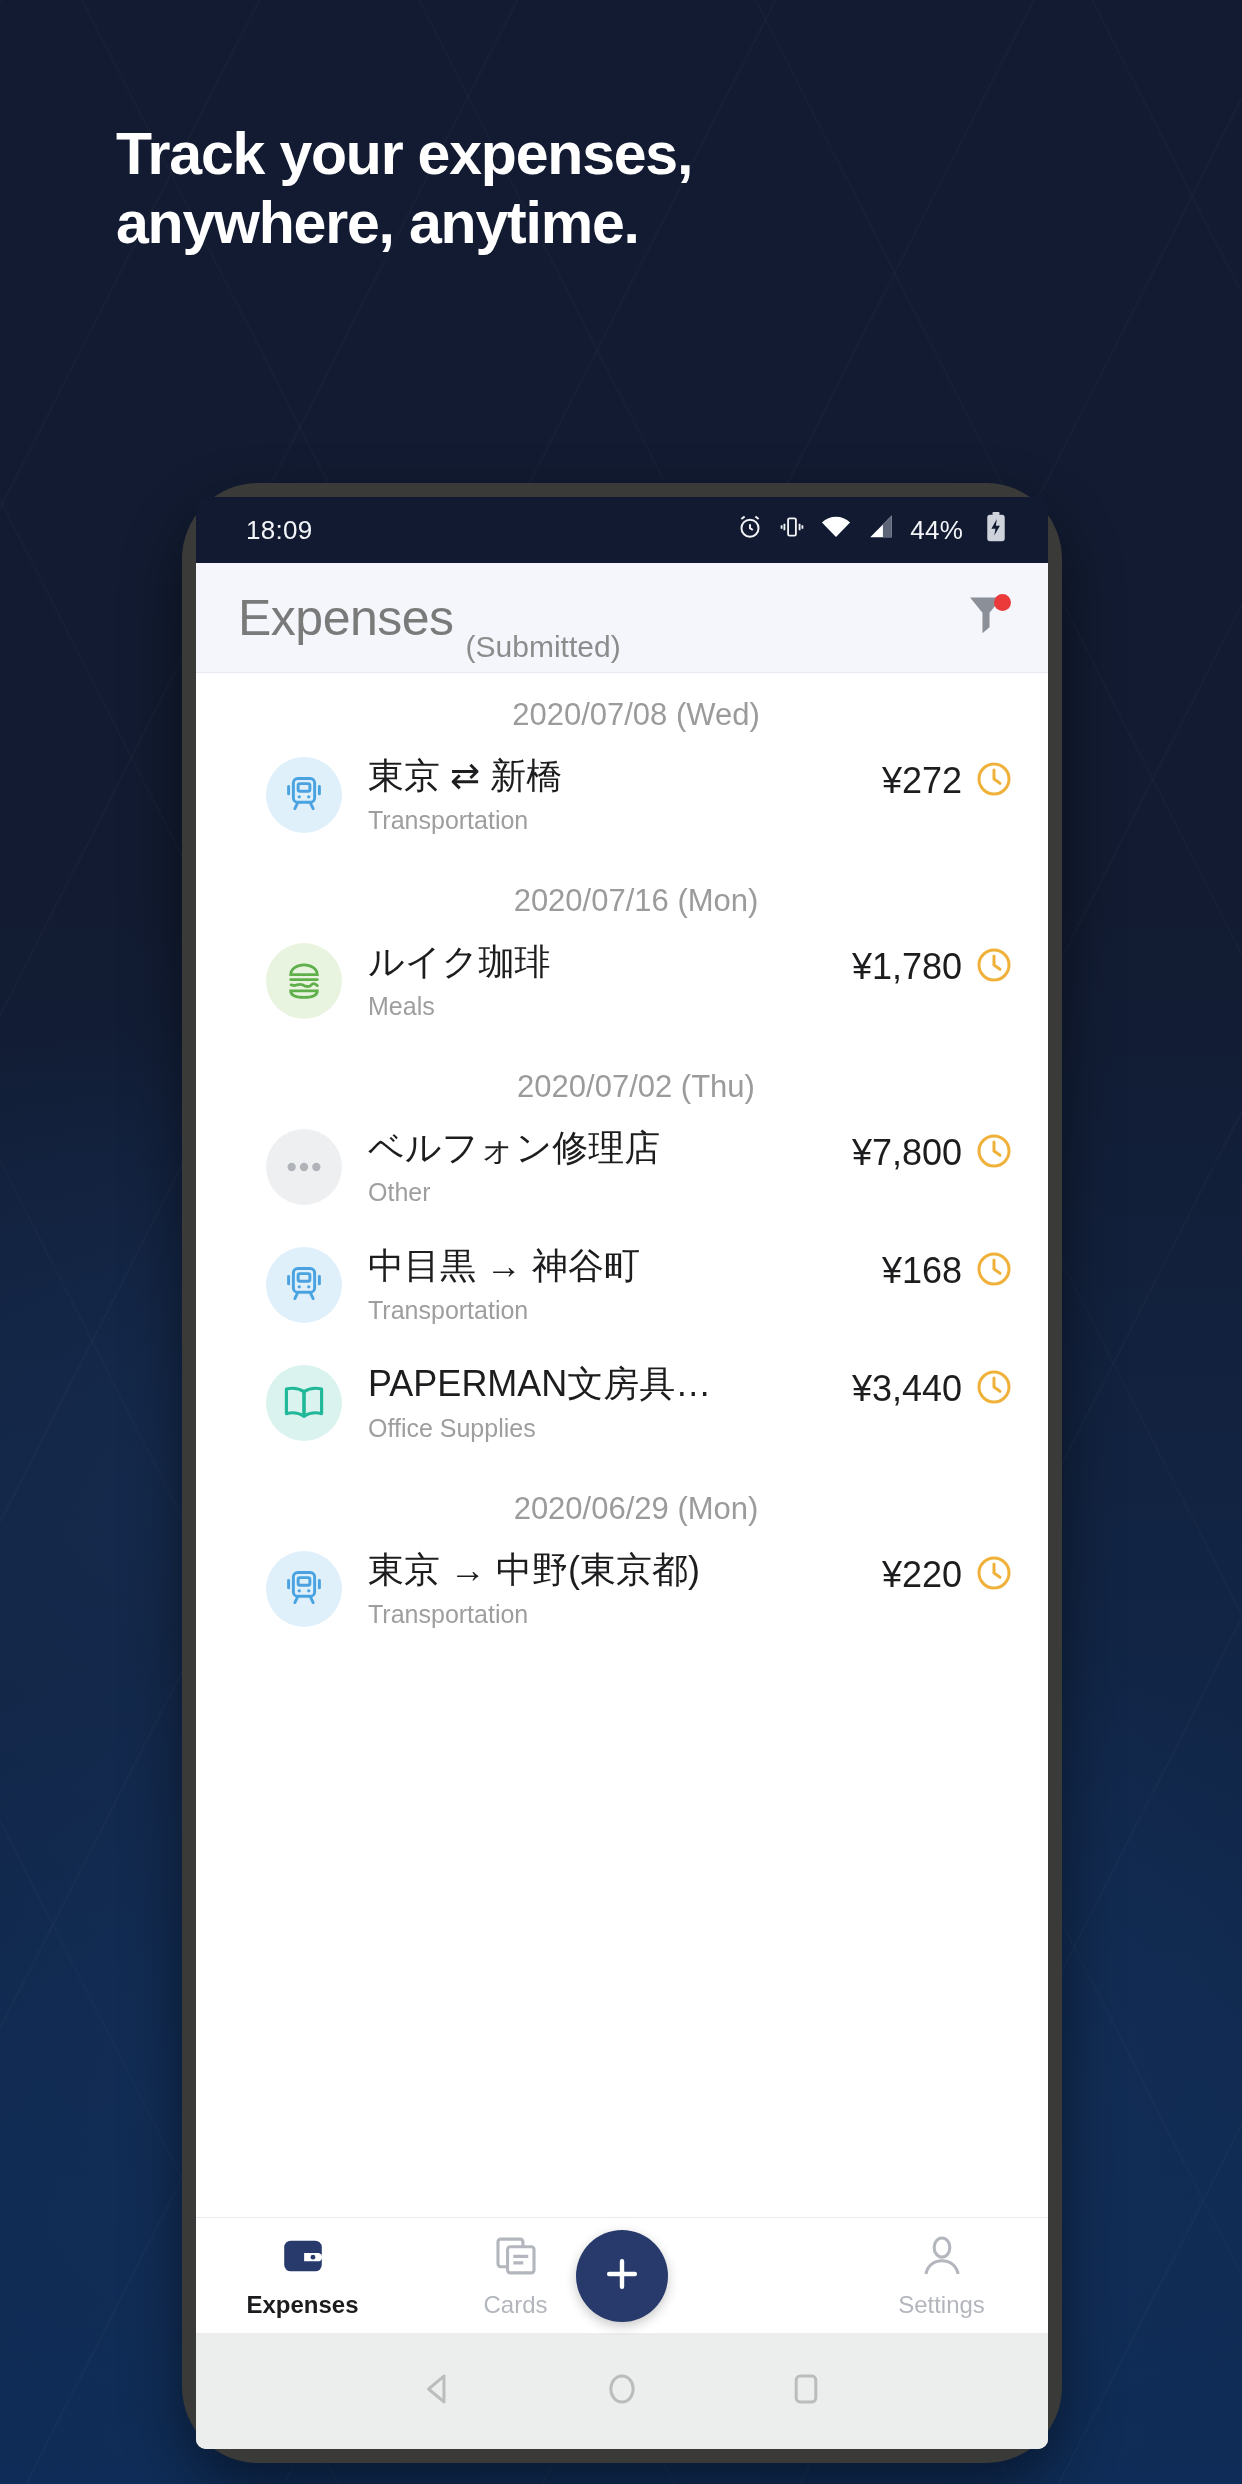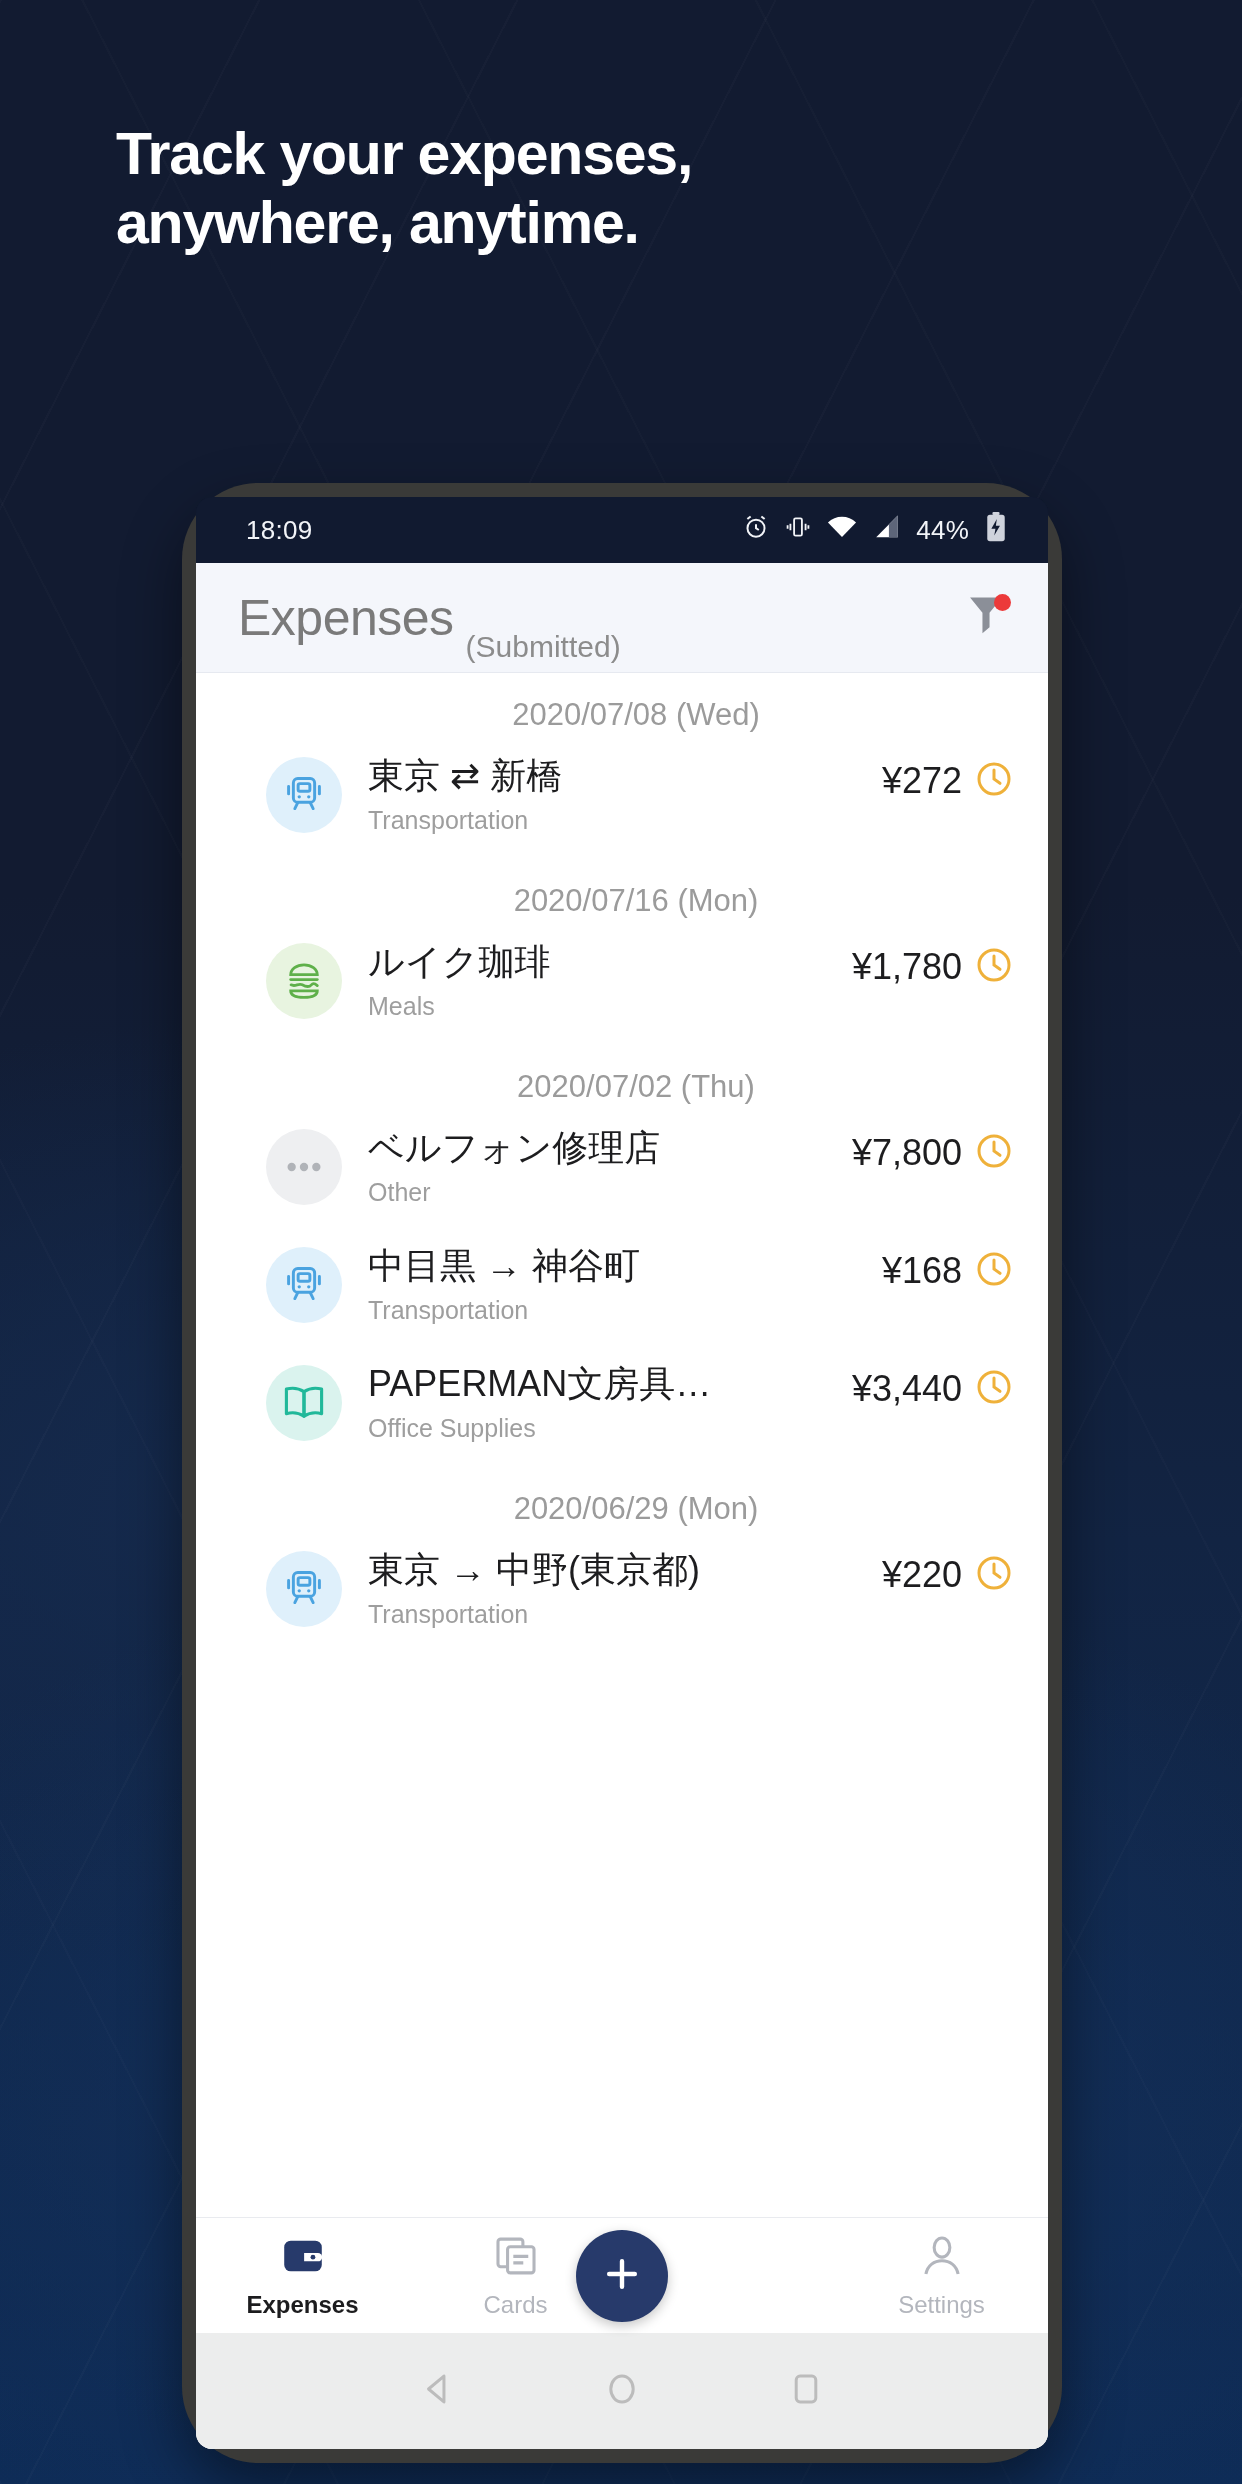--- a/index.html
+++ b/index.html
@@ -42,39 +42,39 @@
     width:880px; height:1980px;
     background:#3a3a38;
     border-radius:76px;
     box-shadow:0 26px 60px rgba(0,0,0,.45);
     padding:14px;
     z-index:4;
   }
   #phone-inner{
     width:100%; height:100%;
     background:#111a30;
-    border-radius:16px;
+    border-radius:10px;
     overflow:hidden;
     position:relative;
     display:flex; flex-direction:column;
   }
 
   
   #statusbar{
     height:66px; flex:0 0 66px;
     background:#111a30;
     display:flex; align-items:center;
     padding:0 42px 0 50px;
     color:#f2f4f8;
     font-size:26px;
   }
   #statusbar .clock{letter-spacing:.3px;}
   #statusbar .right{margin-left:auto;display:flex;align-items:center;gap:15px;}
   .sb-ico{display:block;}
-  #battery-pct{font-size:26px;letter-spacing:.2px;margin-right:2px;}
+  #battery-pct{font-size:26px;letter-spacing:.2px;margin-right:8px;}
 
   
   #app{
     flex:1 1 auto; background:#ffffff;
     display:flex; flex-direction:column;
     min-height:0; position:relative;
   }
 
   
   #app-header{

